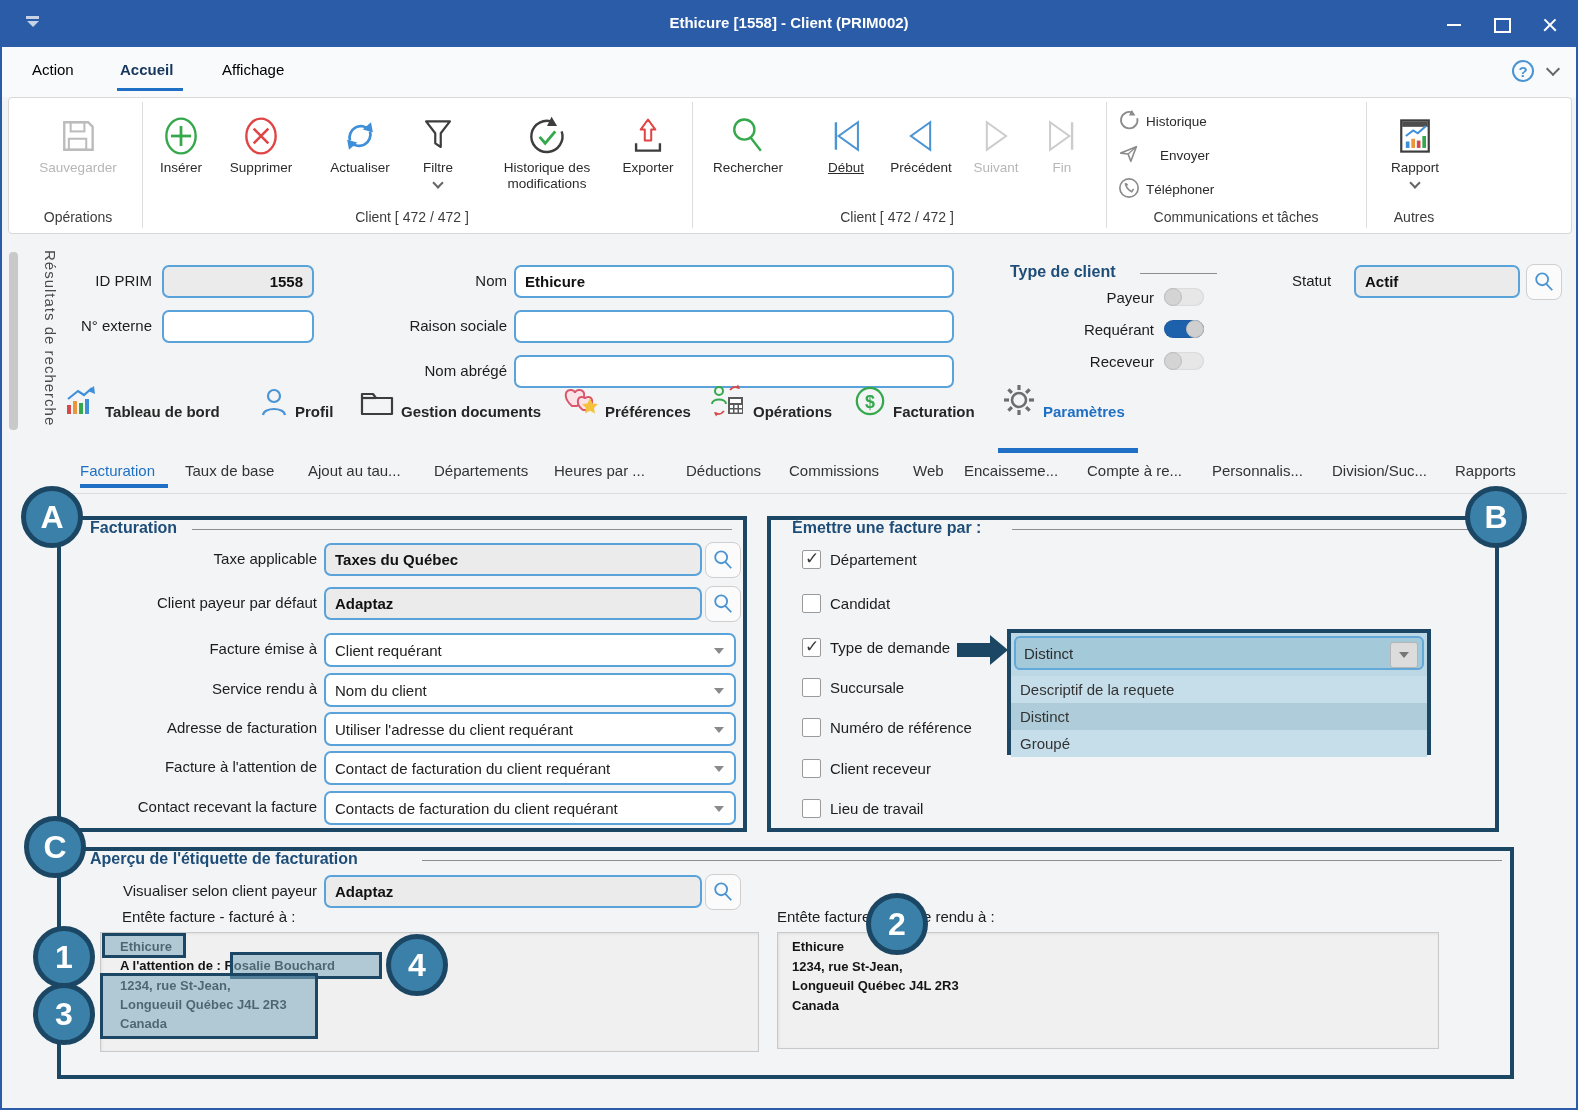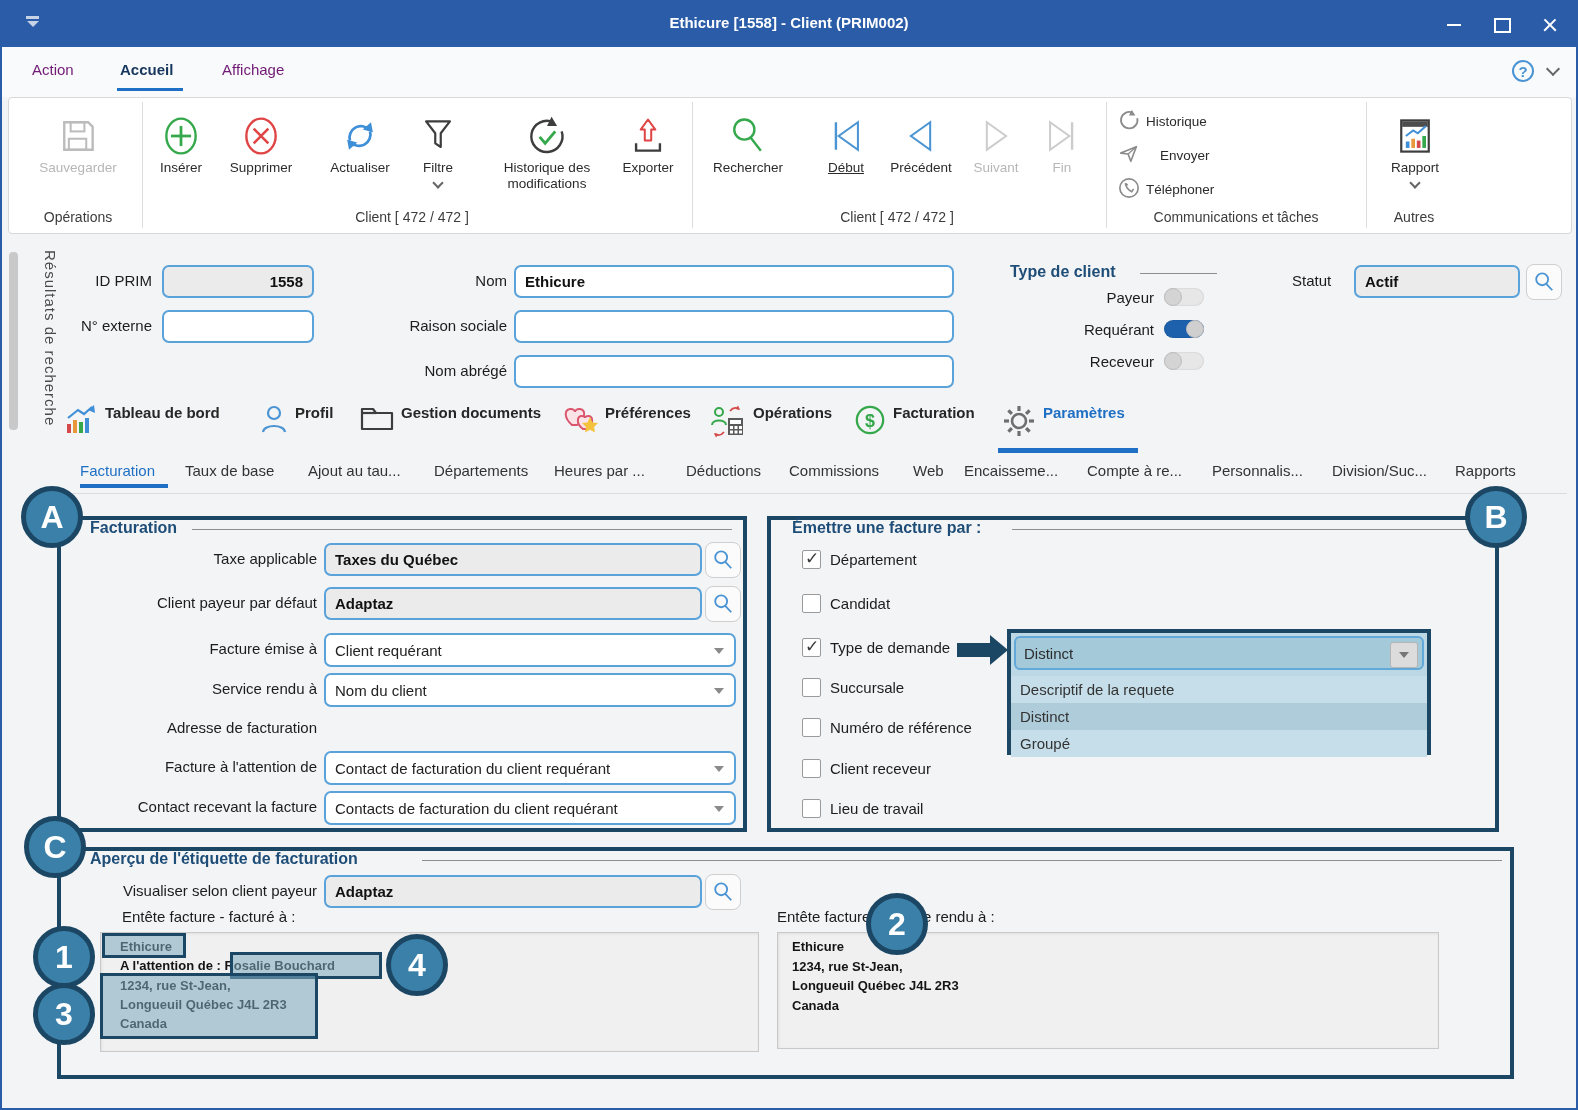--- a/index.html
+++ b/index.html
@@ -11,21 +11,21 @@
   .minbar{width:14px;height:2px;background:#fff;}
   .maxbox{width:13px;height:11px;border:2px solid #fff;}
   .xwrap{position:relative;width:14px;height:14px;}
   .xwrap i{position:absolute;left:-1px;top:6px;width:16px;height:2.4px;background:#fff;display:block;}
   .xwrap i:first-child{transform:rotate(45deg);} .xwrap i:last-child{transform:rotate(-45deg);}
   .qat{position:absolute;left:24px;top:14px;}
   .qat .bar{width:13px;height:3px;background:#c7d2e6;margin-bottom:2px;}
   .qat .tri{width:0;height:0;border-left:6px solid transparent;border-right:6px solid transparent;border-top:6px solid #c7d2e6;margin-left:0.5px;}
   
   .menurow{position:absolute;left:0;top:45px;width:100%;height:50px;background:#f9fafb;}
-  .menuitem{position:absolute;top:14px;font-size:15px;color:#701a75;}
+  .menuitem{position:absolute;top:14px;font-size:15px;color:#000000;}
   .menuitem.active{font-weight:bold;color:#17375e;}
   .menu-underline{position:absolute;height:3px;background:#1f6fc4;}
   .helpcircle{position:absolute;width:22px;height:22px;border:2px solid #4b94d4;border-radius:50%;color:#4b94d4;font-weight:bold;font-size:15px;display:flex;align-items:center;justify-content:center;box-sizing:border-box;}
   .chev{display:inline-block;width:8px;height:8px;border-right:2px solid #666;border-bottom:2px solid #666;transform:rotate(45deg);}
   
   .ribbon{position:absolute;left:6px;top:95px;width:1564px;height:137px;background:#fff;border:1px solid #d8d8d8;border-radius:4px;box-sizing:border-box;}
   .sep{position:absolute;top:100px;height:126px;width:1px;background:#dcdcdc;}
   .ribbtn{position:absolute;top:102px;display:flex;flex-direction:column;align-items:center;font-size:13.5px;color:#2b2b2b;text-align:center;line-height:16px;}
   .ribbtn .ic{height:54px;display:flex;align-items:flex-end;justify-content:center;padding-bottom:2px;}
   .ribbtn.dis{color:#b6b6b6;}
@@ -42,21 +42,21 @@
   .input.bold{font-weight:bold;}
   .input.rt{justify-content:flex-end;}
   .dd{position:absolute;box-sizing:border-box;border:2px solid #5aa2da;border-radius:7px;background:#fff;font-size:15px;color:#222;display:flex;align-items:center;padding:0 24px 0 9px;height:34px;}
   .dd::after{content:"";position:absolute;right:10px;top:50%;margin-top:-2px;border-left:5px solid transparent;border-right:5px solid transparent;border-top:6px solid #8a8a8a;}
   .lk{position:absolute;width:36px;height:36px;border:1px solid #cfcfcf;border-radius:8px;background:#fbfbfb;display:flex;align-items:center;justify-content:center;box-sizing:border-box;}
   .toggle{position:absolute;width:40px;height:18px;border-radius:10px;background:#e7e7e7;box-shadow:inset 0 0 2px rgba(0,0,0,.18);}
   .toggle .knob{position:absolute;top:0;left:0;width:18px;height:18px;border-radius:50%;background:#d4d4d4;border:1px solid #bdbdbd;box-sizing:border-box;}
   .toggle.on{background:#1d61ad;}
   .toggle.on .knob{left:auto;right:0;background:#cfcfcf;}
   
-  .icontab{position:absolute;top:402px;height:40px;display:flex;align-items:flex-start;gap:7px;font-size:15px;font-weight:bold;color:#262626;white-space:nowrap;}
+  .icontab{position:absolute;top:378px;height:40px;display:flex;align-items:flex-end;gap:7px;font-size:15px;font-weight:bold;color:#262626;white-space:nowrap;}
   .icontab.active{color:#1f6fc4;}
   .subtab{position:absolute;top:460px;font-size:15px;color:#333;white-space:nowrap;}
   .subtab.active{color:#1f6fc4;}
   .bluebar{position:absolute;background:#1f6fc4;}
   
   .gbox{position:absolute;border:4px solid #1c4764;box-sizing:border-box;pointer-events:none;}
   .cap{position:absolute;font-weight:bold;font-size:16px;color:#1e4d78;white-space:nowrap;}
   .capline{position:absolute;border-top:1px solid #8f8f8f;height:0;}
   .chk{position:absolute;width:19px;height:19px;border:1px solid #9a9a9a;background:#fff;box-sizing:border-box;border-radius:2px;}
   .chk.checked::after{content:"\2713";position:absolute;left:2px;top:-3px;font-size:17px;color:#3a3a3a;}
@@ -432,20 +432,21 @@
       </svg>
     </div>
 
   <div class="lbl lblr" style="left:70px;top:638px;width:245px;">Facture émise à</div>
   <div class="dd" style="left:322px;top:631px;width:412px;">Client requérant</div>
 
   <div class="lbl lblr" style="left:70px;top:678px;width:245px;">Service rendu à</div>
   <div class="dd" style="left:322px;top:671px;width:412px;">Nom du client</div>
 
   <div class="lbl lblr" style="left:70px;top:717px;width:245px;">Adresse de facturation</div>
+  <div class="dd" style="left:322px;top:710px;width:412px;">Utiliser l'adresse du client requérant</div>
 
   <div class="lbl lblr" style="left:70px;top:756px;width:245px;">Facture à l'attention de</div>
   <div class="dd" style="left:322px;top:749px;width:412px;">Contact de facturation du client requérant</div>
 
   <div class="lbl lblr" style="left:70px;top:796px;width:245px;">Contact recevant la facture</div>
   <div class="dd" style="left:322px;top:789px;width:412px;">Contacts de facturation du client requérant</div>
 
   <div class="gbox" style="left:765px;top:514px;width:732px;height:316px;"></div>
   <div class="cap" style="left:790px;top:517px;">Émettre une facture par :</div>
   <div class="capline" style="left:1010px;top:527px;width:473px;"></div>

